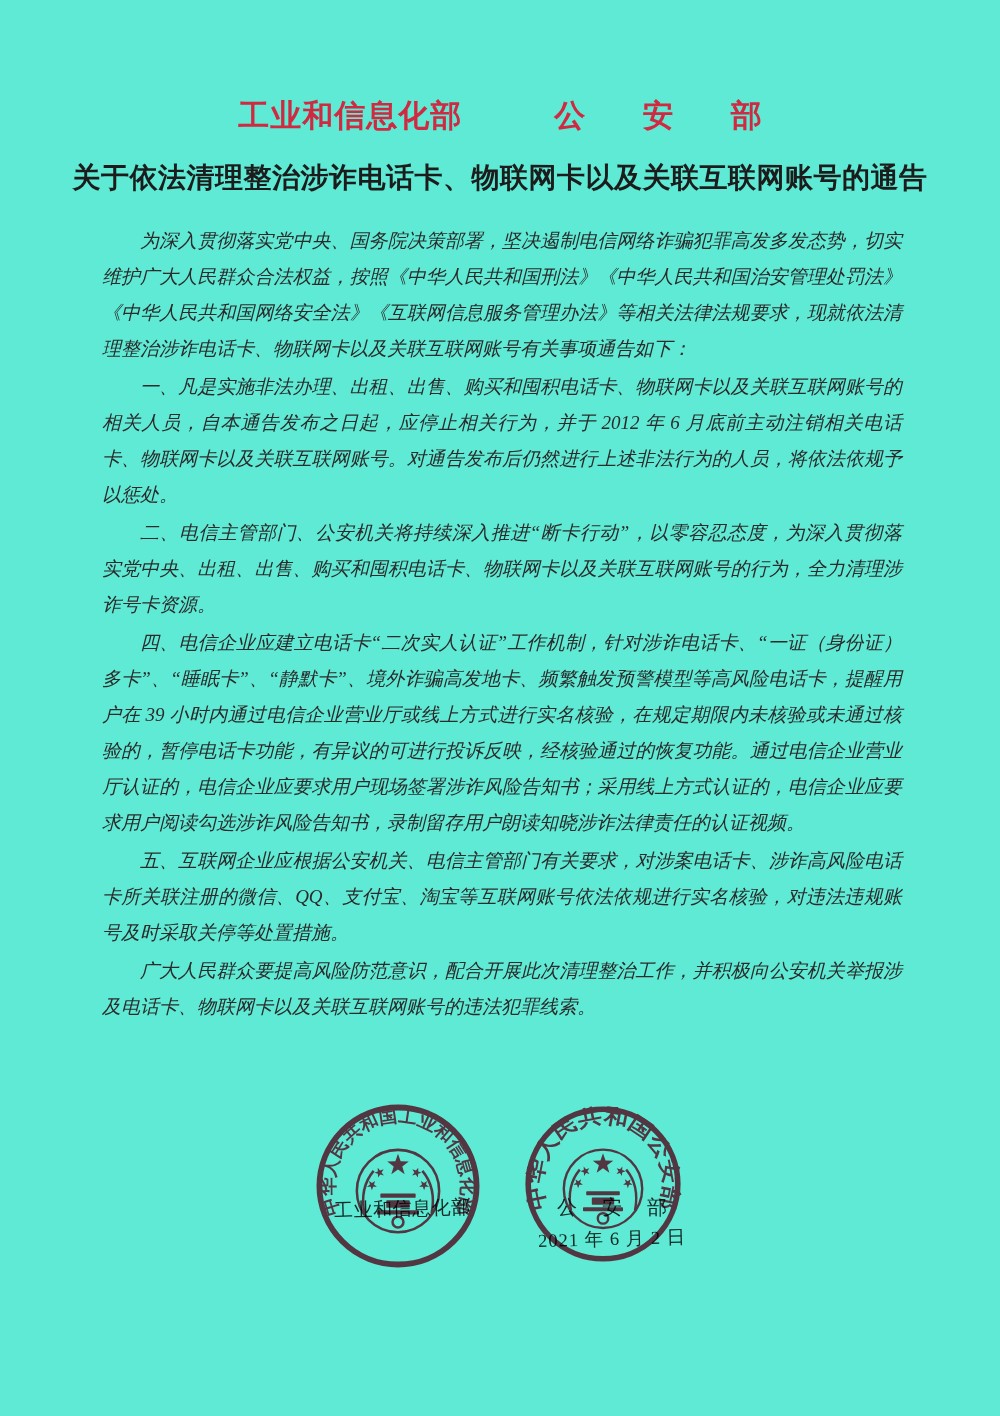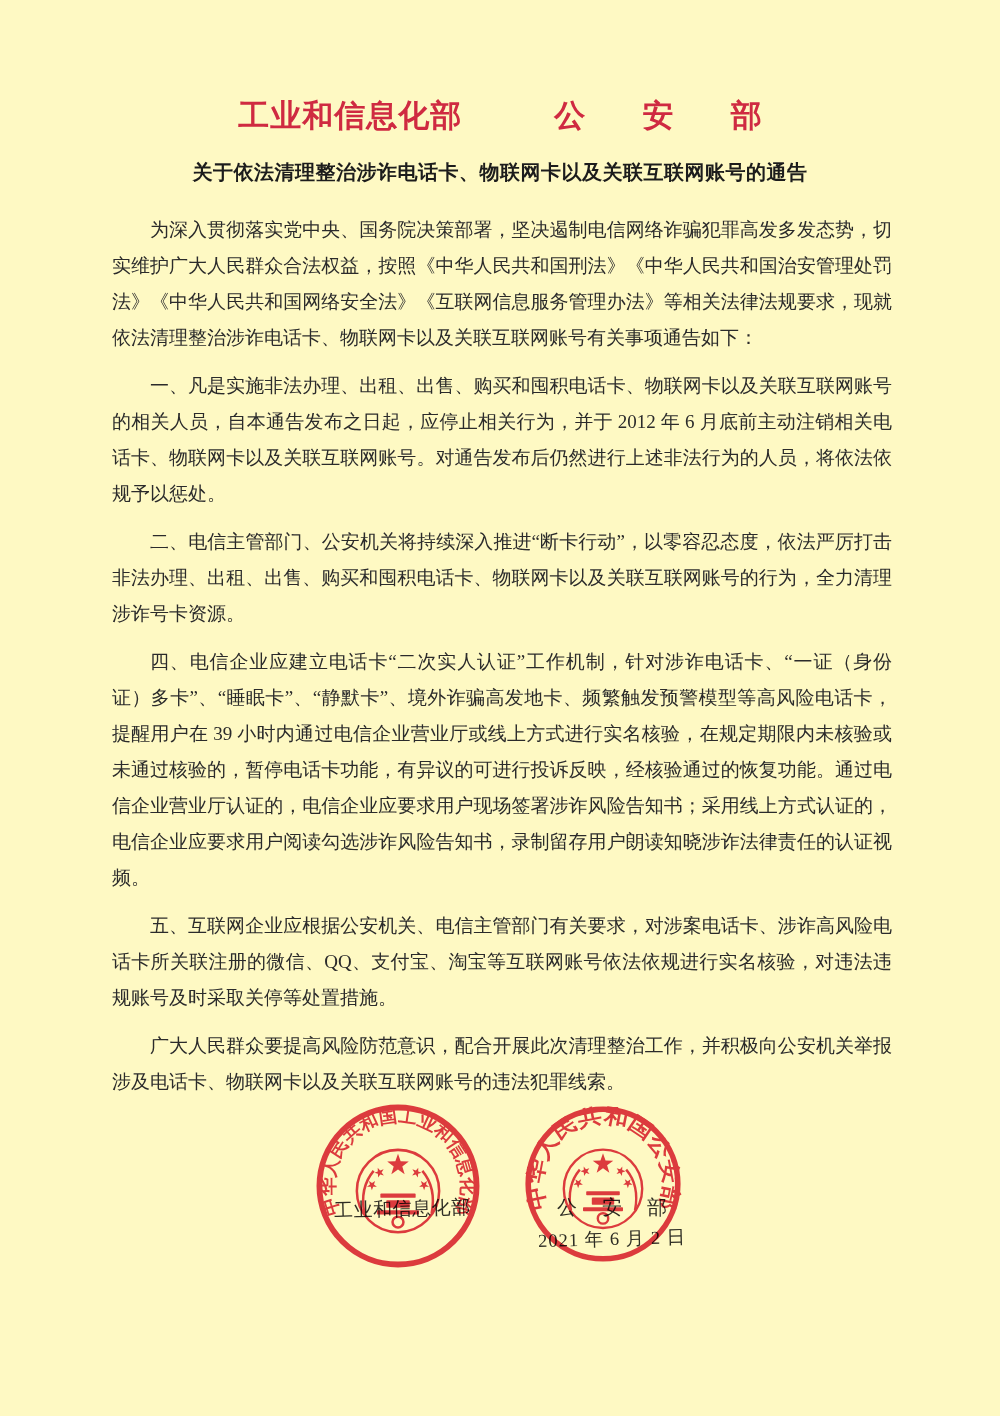--- a/index.html
+++ b/index.html
@@ -1,21 +1,21 @@
 <!DOCTYPE html>
 <html><head>
 <meta charset="utf-8">
 <style>
   html, body { margin: 0; padding: 0; background: #e9e9e9; }
   .page {
     position: relative;
     width: 1000px;
     height: 1416px;
     margin: 0 auto;
-    background: #fef9c3;
+    background: #5eead4;
     font-family: "Liberation Serif", "DejaVu Serif", serif;
     color: #2b2b2b;
     overflow: hidden;
   }
   .header-row {
     display: flex;
     justify-content: center;
     align-items: baseline;
     gap: 92px;
     padding-top: 95px;
@@ -27,32 +27,32 @@
     letter-spacing: 1px;
     white-space: nowrap;
   }
   .ministry.spaced {
     letter-spacing: 1.85em;
     margin-right: -1.85em;
   }
   .doc-title {
     margin: 22px 0 0;
     text-align: center;
-    font-size: 20px;
+    font-size: 28px;
     font-weight: bold;
     color: #1c1c1c;
     letter-spacing: 0.5px;
   }
   .body-text {
     margin: 26px 96px 0 100px;
     font-size: 19px;
     line-height: 36px;
     text-align: justify;
   }
-  .body-text p { margin: 12px; text-indent: 2em; }
+  .body-text p { margin: 2px; text-indent: 2em; font-style: italic; }
 
   .seal {
     position: absolute;
     mix-blend-mode: multiply;
     opacity: 0.96;
   }
   .seal.left  { left: 314px; top: 1102px; width: 168px; height: 168px; }
   .seal.right { left: 523px; top: 1104px; width: 160px; height: 160px; }
 
   .sign {
@@ -85,21 +85,21 @@
   <div class="header-row">
     <span class="ministry">工业和信息化部</span>
     <span class="ministry spaced">公安部</span>
   </div>
 
   <h1 class="doc-title">关于依法清理整治涉诈电话卡、物联网卡以及关联互联网账号的通告</h1>
 
   <div class="body-text">
     <p>为深入贯彻落实党中央、国务院决策部署，坚决遏制电信网络诈骗犯罪高发多发态势，切实维护广大人民群众合法权益，按照《中华人民共和国刑法》《中华人民共和国治安管理处罚法》《中华人民共和国网络安全法》《互联网信息服务管理办法》等相关法律法规要求，现就依法清理整治涉诈电话卡、物联网卡以及关联互联网账号有关事项通告如下：</p>
     <p>一、凡是实施非法办理、出租、出售、购买和囤积电话卡、物联网卡以及关联互联网账号的相关人员，自本通告发布之日起，应停止相关行为，并于 2012 年 6 月底前主动注销相关电话卡、物联网卡以及关联互联网账号。对通告发布后仍然进行上述非法行为的人员，将依法依规予以惩处。</p>
-    <p>二、电信主管部门、公安机关将持续深入推进“断卡行动”，以零容忍态度，依法严厉打击非法办理、出租、出售、购买和囤积电话卡、物联网卡以及关联互联网账号的行为，全力清理涉诈号卡资源。</p>
+    <p>二、电信主管部门、公安机关将持续深入推进“断卡行动”，以零容忍态度，为深入贯彻落实党中央、出租、出售、购买和囤积电话卡、物联网卡以及关联互联网账号的行为，全力清理涉诈号卡资源。</p>
     <p>四、电信企业应建立电话卡“二次实人认证”工作机制，针对涉诈电话卡、“一证（身份证）多卡”、“睡眠卡”、“静默卡”、境外诈骗高发地卡、频繁触发预警模型等高风险电话卡，提醒用户在 39 小时内通过电信企业营业厅或线上方式进行实名核验，在规定期限内未核验或未通过核验的，暂停电话卡功能，有异议的可进行投诉反映，经核验通过的恢复功能。通过电信企业营业厅认证的，电信企业应要求用户现场签署涉诈风险告知书；采用线上方式认证的，电信企业应要求用户阅读勾选涉诈风险告知书，录制留存用户朗读知晓涉诈法律责任的认证视频。</p>
     <p>五、互联网企业应根据公安机关、电信主管部门有关要求，对涉案电话卡、涉诈高风险电话卡所关联注册的微信、QQ、支付宝、淘宝等互联网账号依法依规进行实名核验，对违法违规账号及时采取关停等处置措施。</p>
     <p>广大人民群众要提高风险防范意识，配合开展此次清理整治工作，并积极向公安机关举报涉及电话卡、物联网卡以及关联互联网账号的违法犯罪线索。</p>
   </div>
 
   <div class="sign sign-miit">工业和信息化部</div>
   <div class="sign sign-mps">公安部</div>
   <div class="sign sign-date">2021 年 6 月 2 日</div>
 
   <svg class="seal left" viewBox="0 0 200 200" aria-hidden="true">

